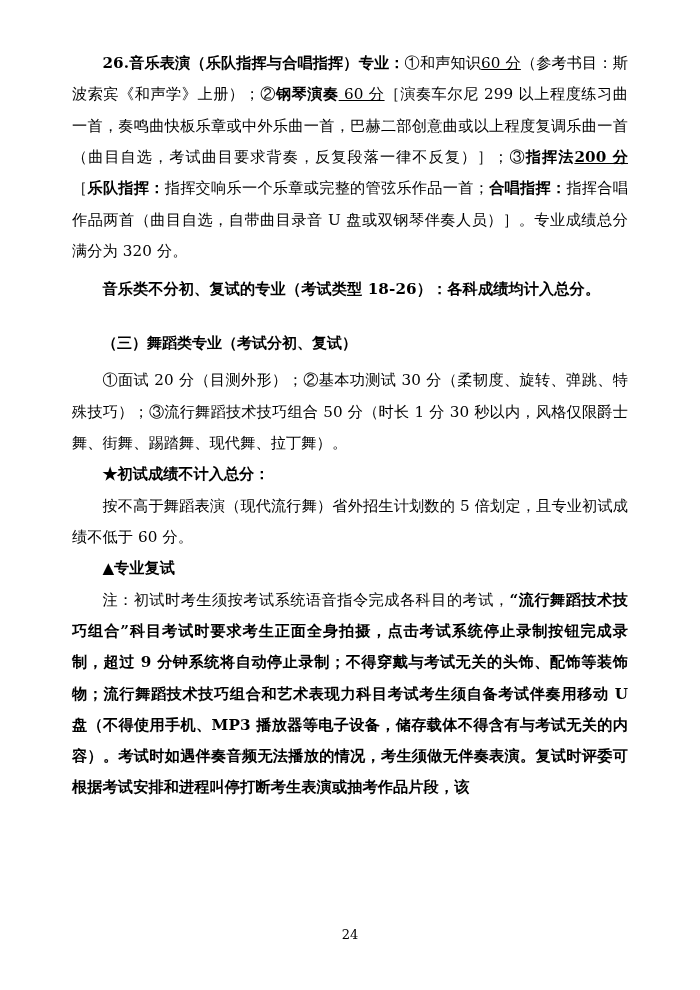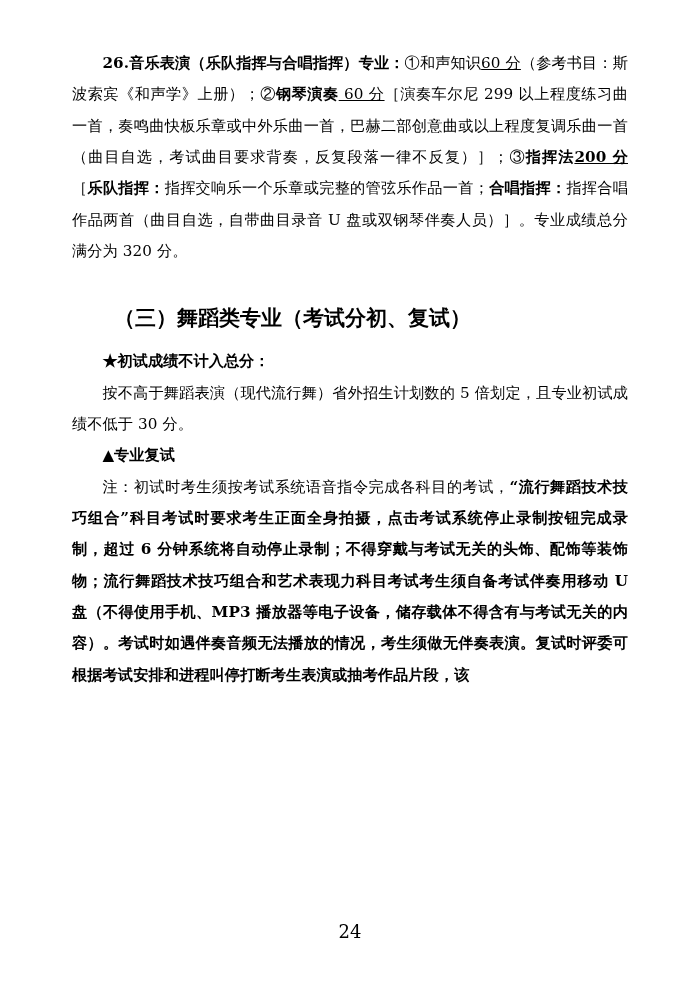--- a/index.html
+++ b/index.html
@@ -32,78 +32,84 @@
     letter-spacing: 0.1px;
   }
   .indent2 {
     text-indent: 2em;
   }
   .b { font-weight: bold; }
   .u { text-decoration: underline; }
   .gap-sm { height: 7px; }
   .gap-lg { height: 22px; }
   .center-head {
-    font-size: 21px;
+    font-size: 15px;
     line-height: 2.06;
     font-weight: bold;
     text-indent: 2em;
     margin: 0;
   }
   .sec-head {
     font-size: 15.2px;
     line-height: 2.06;
     font-weight: bold;
     text-indent: 2em;
     margin: 0;
   }
   .page-num {
     position: absolute;
     left: 0;
     right: 0;
     bottom: 48px;
     text-align: center;
-    font-size: 18px;
+    font-size: 13px;
     font-family: "DejaVu Serif", "Liberation Serif", serif;
   }
 </style>
 </head>
 <body>
 
 <div id="page">
 
   <p class="para indent2">
     <span class="b">26.音乐表演（乐队指挥与合唱指挥）专业：</span><span>①和声知识</span><span class="u">60 分</span><span>（参考书目：斯波索宾《和声学》上册）；②</span><span class="b">钢琴演奏</span><span class="u"> 60 分</span><span>［演奏车尔尼 299 以上程度练习曲一首，奏鸣曲快板乐章或中外乐曲一首，巴赫二部创意曲或以上程度复调乐曲一首（曲目自选，考试曲目要求背奏，反复段落一律不反复）］；③</span><span class="b">指挥法</span><span class="b u">200 分</span><span>［</span><span class="b">乐队指挥：</span><span>指挥交响乐一个乐章或完整的管弦乐作品一首；</span><span class="b">合唱指挥：</span><span>指挥合唱作品两首（曲目自选，自带曲目录音 U 盘或双钢琴伴奏人员）］。专业成绩总分满分为 320 分。</span>
   </p>
 
   <div class="gap-sm"></div>
 
+  <p class="para indent2 b">
+    <span>音乐类不分初、复试的专业（考试类型 18-26）：各科成绩均计入总分。</span>
+  </p>
 
   <div class="gap-lg"></div>
 
   <p class="center-head">
     <span>（三）舞蹈类专业（考试分初、复试）</span>
   </p>
 
   <div class="gap-sm"></div>
 
 
 
+  <p class="para indent2">
+    <span>①面试 20 分（目测外形）；②基本功测试 30 分（柔韧度、旋转、弹跳、特殊技巧）；③流行舞蹈技术技巧组合 50 分（时长 1 分 30 秒以内，风格仅限爵士舞、街舞、踢踏舞、现代舞、拉丁舞）。</span>
+  </p>
 
 
   <p class="sec-head">
     <span>★初试成绩不计入总分：</span>
   </p>
 
   <p class="para indent2">
-    <span>按不高于舞蹈表演（现代流行舞）省外招生计划数的 5 倍划定，且专业初试成绩不低于 30 分。</span>
+    <span>按不高于舞蹈表演（现代流行舞）省外招生计划数的 5 倍划定，且专业初试成绩不低于 60 分。</span>
   </p>
 
   <p class="sec-head">
     <span>▲专业复试</span>
   </p>
 
 
   <p class="para indent2">
-    <span>注：初试时考生须按考试系统语音指令完成各科目的考试，</span><span class="b">“流行舞蹈技术技巧组合”科目考试时要求考生正面全身拍摄，点击考试系统停止录制按钮完成录制，超过 6 分钟系统将自动停止录制；不得穿戴与考试无关的头饰、配饰等装饰物；流行舞蹈技术技巧组合和艺术表现力科目考试考生须自备考试伴奏用移动 U 盘（不得使用手机、MP3 播放器等电子设备，储存载体不得含有与考试无关的内容）。考试时如遇伴奏音频无法播放的情况，考生须做无伴奏表演。复试时评委可根据考试安排和进程叫停打断考生表演或抽考作品片段，该</span>
+    <span>注：初试时考生须按考试系统语音指令完成各科目的考试，</span><span class="b">“流行舞蹈技术技巧组合”科目考试时要求考生正面全身拍摄，点击考试系统停止录制按钮完成录制，超过 9 分钟系统将自动停止录制；不得穿戴与考试无关的头饰、配饰等装饰物；流行舞蹈技术技巧组合和艺术表现力科目考试考生须自备考试伴奏用移动 U 盘（不得使用手机、MP3 播放器等电子设备，储存载体不得含有与考试无关的内容）。考试时如遇伴奏音频无法播放的情况，考生须做无伴奏表演。复试时评委可根据考试安排和进程叫停打断考生表演或抽考作品片段，该</span>
   </p>
 
   <div class="page-num">24</div>
 </div>
 
 </body></html>

